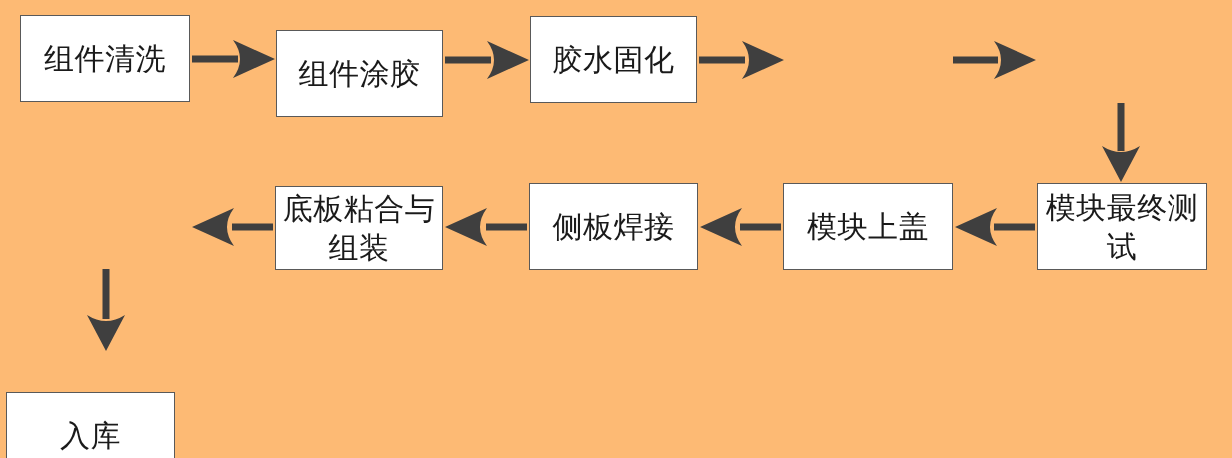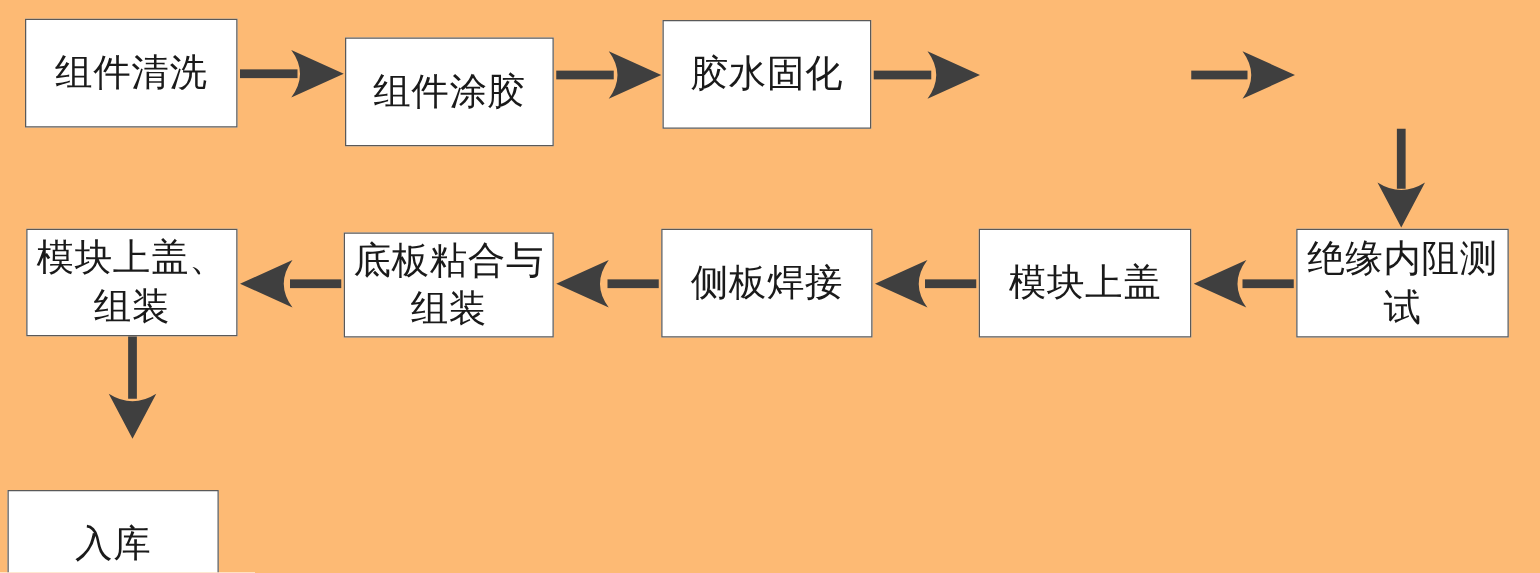--- a/index.html
+++ b/index.html
@@ -106,31 +106,28 @@
   <div class="node n1">
     <span>组件清洗</span>
   </div>
   <div class="node n2">
     <span>组件涂胶</span>
   </div>
   <div class="node n3">
     <span>胶水固化</span>
   </div>
   <div class="node n6">
-    <span>绝缘内阻测试</span>
+    <span>模块最终测试</span>
   </div>
   <div class="node n7">
     <span>模块上盖</span>
   </div>
   <div class="node n8">
     <span>侧板焊接</span>
   </div>
   <div class="node n9">
     <span>底板粘合与组装</span>
   </div>
-  <div class="node n10">
-    <span>模块上盖、组装</span>
-  </div>
   <div class="node n11">
     <span>入库</span>
   </div>
 
 </div>
 
 </body></html>

